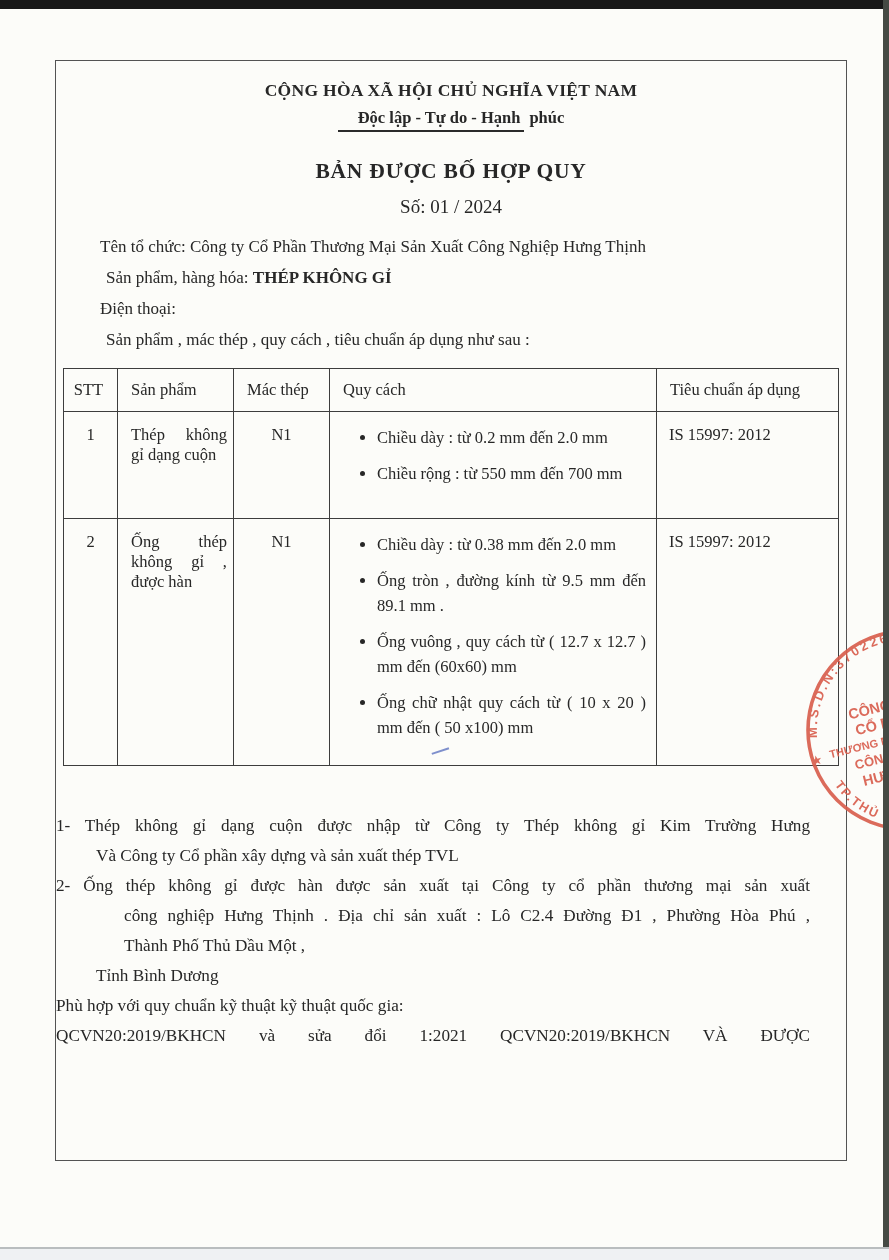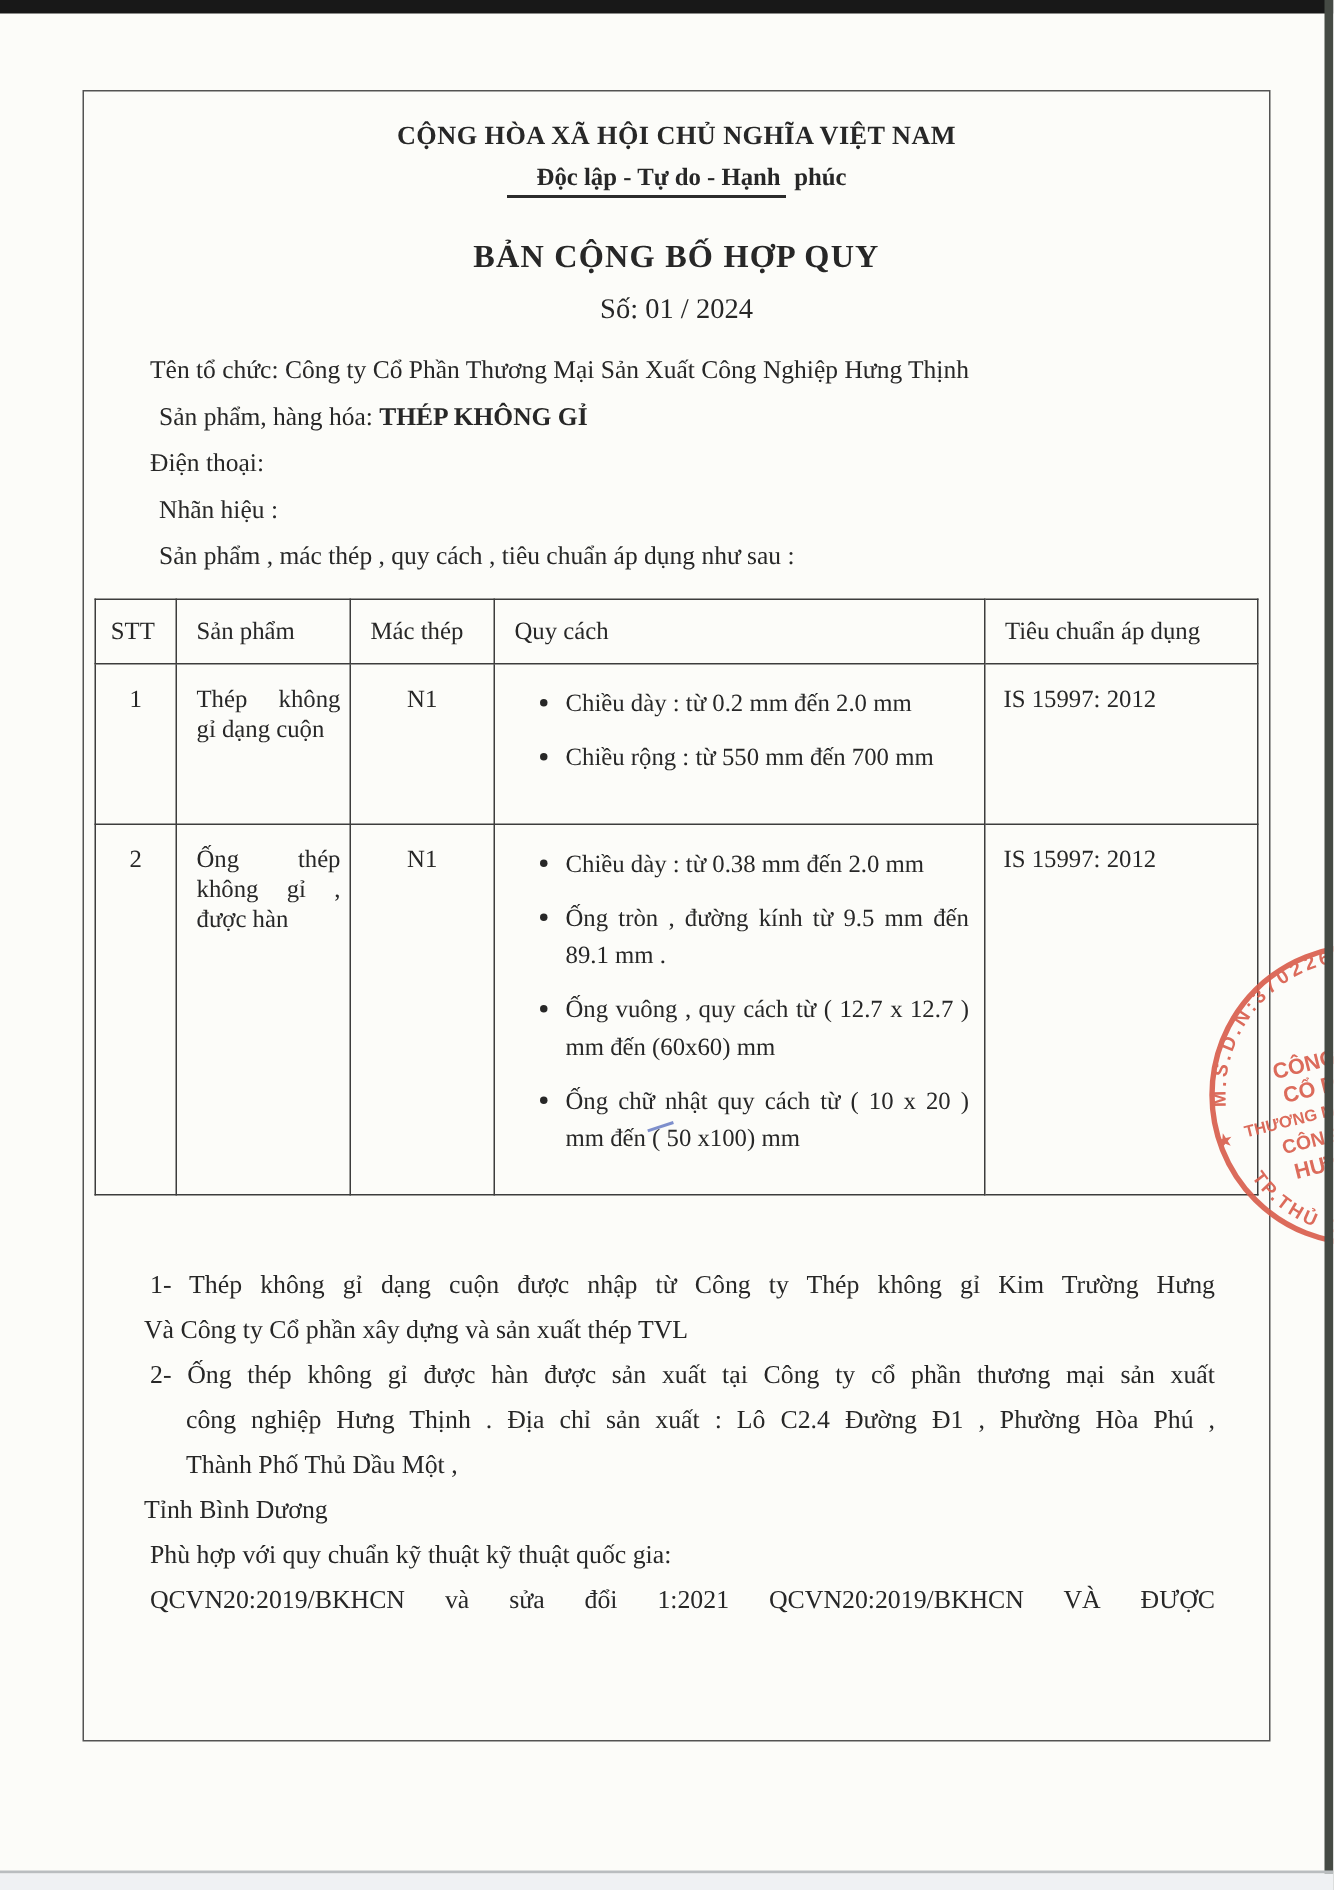--- a/index.html
+++ b/index.html
@@ -46,21 +46,21 @@
   td.c-prod{padding:13px 6px 0 13px;text-align:justify;}
   td.c-grade{text-align:center;padding-top:13px;}
   td.c-spec{padding:4px 10px 0 0;}
   td.c-std{padding:13px 4px 0 12px;}
   tbody tr:nth-child(1) td{height:92px;}
   tbody tr:nth-child(2) td{height:232px;}
   ul.spec-list{margin:9px 0 0 0;padding-left:47px;}
   ul.spec-list li{margin-bottom:11px;text-align:justify;line-height:25px;}
 
   .notes{margin-top:45px;}
-  .nline{font-size:17.2px;line-height:30px;margin-left:44px;margin-right:36px;}
+  .nline{font-size:17.2px;line-height:30px;margin-right:36px;}
   .nline.pos-cont{margin-left:40px;}
   .nline.pos-cont2{margin-left:68px;}
   .nline.pos-flush{margin-left:13px;}
   .nline.fill{text-align:justify;text-align-last:justify;}
 
   .stamp{position:absolute;left:794px;top:618px;z-index:4;opacity:.92;}
   .stamp text{font-family:"Liberation Sans","DejaVu Sans",sans-serif;font-weight:bold;}
 
   .ink-mark{position:absolute;left:432px;top:750px;width:18px;height:4px;
     border-top:2px solid #3a55b4;transform:rotate(-18deg);opacity:.65;z-index:3;}
@@ -76,30 +76,29 @@
   <div class="scan-bottom"></div>
 
   <div class="frame">
 
     <div class="h-national">CỘNG HÒA XÃ HỘI CHỦ NGHĨA VIỆT NAM</div>
 
     <div class="h-motto">
       <span class="uline">Độc lập - Tự do - Hạnh</span><span class="tail">phúc</span>
     </div>
 
-    <div class="h-title">BẢN CỘNG BỐ HỢP QUY</div>
+    <div class="h-title">BẢN ĐƯỢC BỐ HỢP QUY</div>
     <div class="h-number">Số: 01 / 2024</div>
 
     <div class="body-block">
       <div class="para">Tên tổ chức: Công ty Cổ Phần Thương Mại Sản Xuất Công Nghiệp Hưng Thịnh</div>
       <div class="para indent2">
         <span>Sản phẩm, hàng hóa: </span><span class="bold">THÉP KHÔNG GỈ</span>
       </div>
       <div class="para">Điện thoại:</div>
-      <div class="para indent2">Nhãn hiệu :</div>
       <div class="para indent2">Sản phẩm , mác thép , quy cách , tiêu chuẩn áp dụng như sau :</div>
     </div>
 
     <table class="spec">
       <colgroup>
           <col class="c1">
           <col class="c2">
           <col class="c3">
           <col class="c4">
           <col class="c5">

